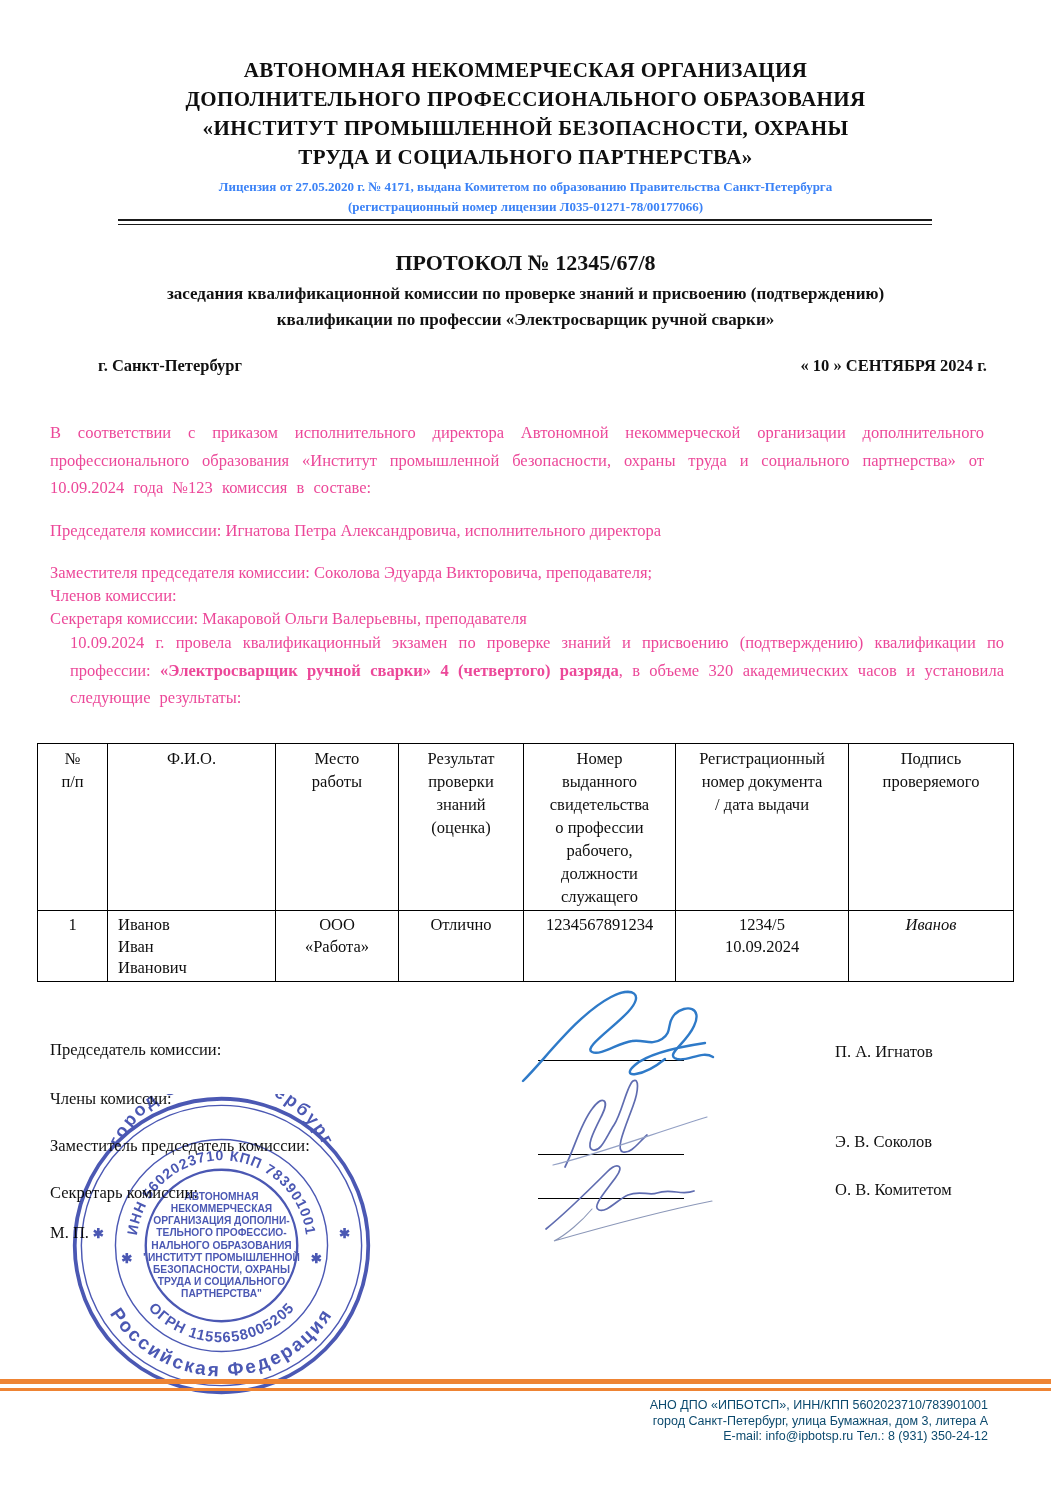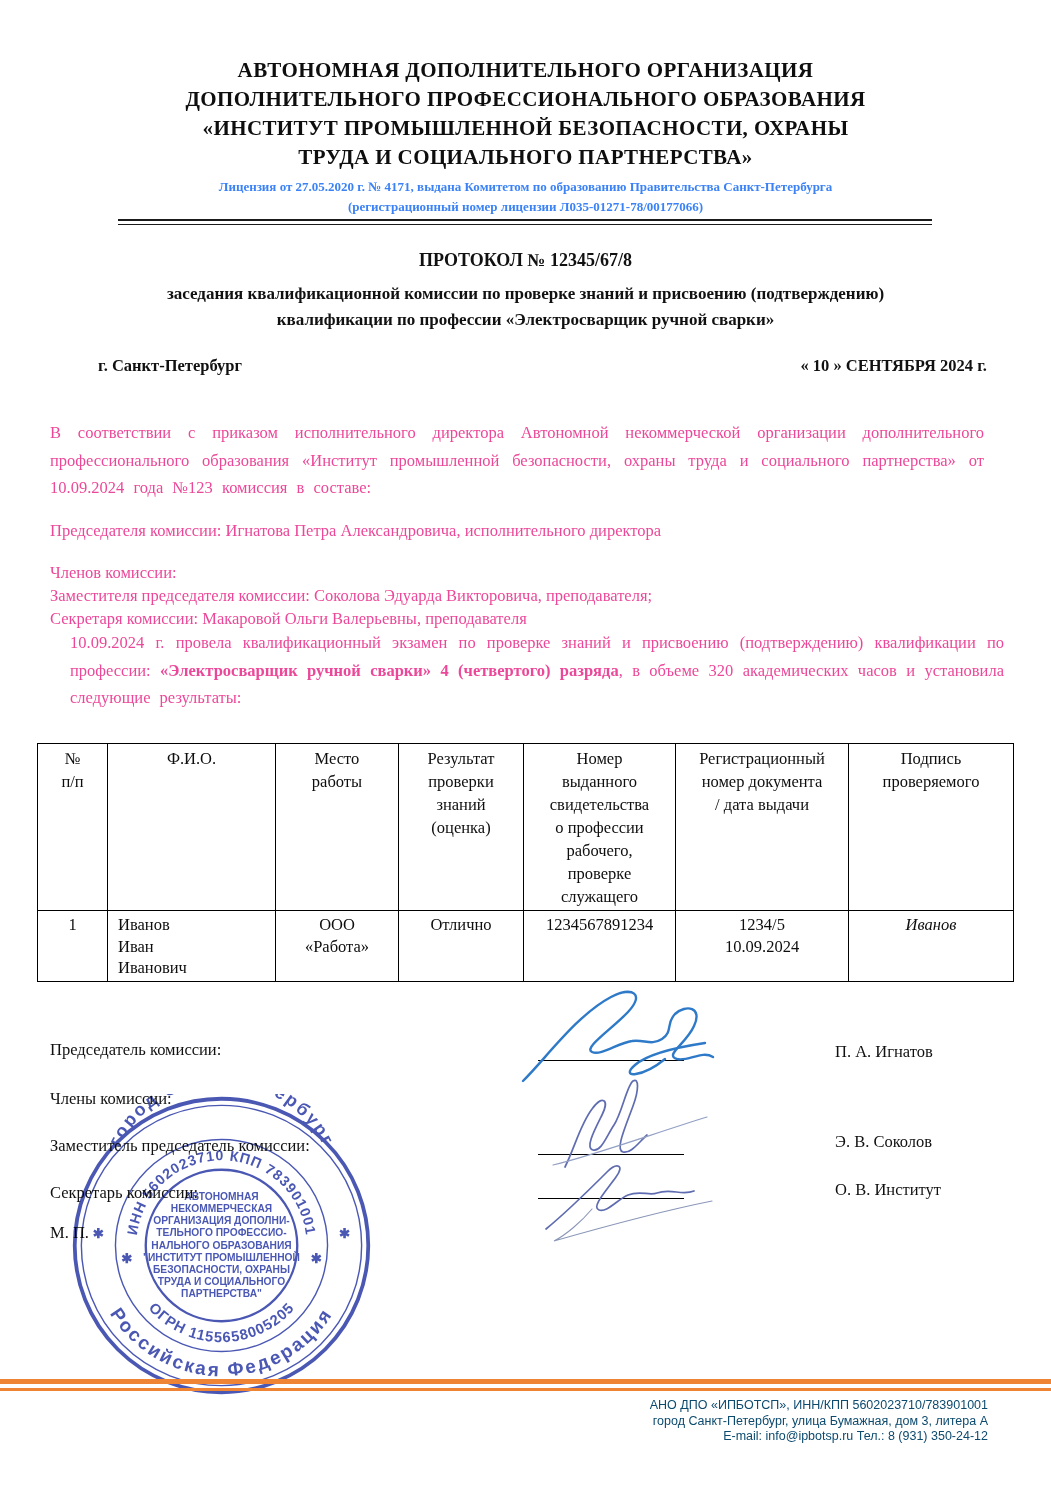--- a/index.html
+++ b/index.html
@@ -15,21 +15,21 @@
   .abs{position:absolute;}
   
   .org-header{left:0;top:56px;width:100%;text-align:center;
     font-weight:bold;font-size:21px;line-height:29px;letter-spacing:.4px;color:#0e0e0e;}
   .license{left:0;top:177px;width:100%;text-align:center;
     font-weight:bold;font-size:13px;line-height:20px;color:#3b82f6;}
   .rule{left:118px;top:219px;width:814px;height:3px;
     border-top:2.5px solid #1b1b1b;border-bottom:1.5px solid #1b1b1b;}
   
   .protocol-title{left:0;top:250px;width:100%;text-align:center;
-    font-weight:bold;font-size:18px;}
+    font-weight:bold;font-size:22px;}
   .protocol-subtitle{left:0;top:281px;width:100%;text-align:center;
     font-weight:bold;font-size:17px;line-height:26px;white-space:pre-line;}
   .city{left:50px;top:356px;font-weight:bold;font-size:16.5px;margin-left:48px;}
   .docdate{right:64px;top:356px;font-weight:bold;font-size:16.5px;}
   
   .bodytext{left:50px;width:934px;font-size:16.5px;color:#ec4899;}
   .para1{top:419px;line-height:27.5px;text-align:justify;word-spacing:5px;}
   .para2{top:517px;line-height:27.5px;}
   .members{top:561px;line-height:23px;}
   .para4{top:629px;line-height:27.5px;text-align:justify;word-spacing:5px;margin-left:20px;}
@@ -60,42 +60,42 @@
   .stripe2{left:0;top:1388px;width:1051px;height:3px;background:#ee8434;}
   .footer-text{right:63px;top:1398px;width:560px;text-align:right;
     font-family:"Liberation Sans",sans-serif;font-size:12.5px;line-height:15.5px;color:#0c4a6e;}
 </style>
 </head>
 <body>
 
 <div id="page">
 
   <div class="abs org-header">
-    <div>АВТОНОМНАЯ ДОПОЛНИТЕЛЬНОГО ОРГАНИЗАЦИЯ</div>
+    <div>АВТОНОМНАЯ НЕКОММЕРЧЕСКАЯ ОРГАНИЗАЦИЯ</div>
     <div>ДОПОЛНИТЕЛЬНОГО ПРОФЕССИОНАЛЬНОГО ОБРАЗОВАНИЯ</div>
     <div>«ИНСТИТУТ ПРОМЫШЛЕННОЙ БЕЗОПАСНОСТИ, ОХРАНЫ</div>
     <div>ТРУДА И СОЦИАЛЬНОГО ПАРТНЕРСТВА»</div>
   </div>
   <div class="abs license">
     <div>Лицензия от 27.05.2020 г. № 4171, выдана Комитетом по образованию Правительства Санкт-Петербурга</div>
     <div>(регистрационный номер лицензии Л035-01271-78/00177066)</div>
   </div>
   <div class="abs rule"></div>
 
   <div class="abs protocol-title">ПРОТОКОЛ № 12345/67/8</div>
   <div class="abs protocol-subtitle">заседания квалификационной комиссии по проверке знаний и присвоению (подтверждению)
 квалификации по профессии «Электросварщик ручной сварки»</div>
   <div class="abs city">г. Санкт-Петербург</div>
   <div class="abs docdate">« 10 » СЕНТЯБРЯ 2024 г.</div>
 
   <div class="abs bodytext para1">В соответствии с приказом исполнительного директора Автономной некоммерческой организации дополнительного профессионального образования «Институт промышленной безопасности, охраны труда и социального партнерства» от 10.09.2024 года №123 комиссия в составе:</div>
   <div class="abs bodytext para2">Председателя комиссии: Игнатова Петра Александровича, исполнительного директора</div>
   <div class="abs bodytext members">
+    <div>Заместителя председателя комиссии: Соколова Эдуарда Викторовича, преподавателя;</div>
     <div>Членов комиссии:</div>
-    <div>Заместителя председателя комиссии: Соколова Эдуарда Викторовича, преподавателя;</div>
     <div>Секретаря комиссии: Макаровой Ольги Валерьевны, преподавателя</div>
   </div>
   <div class="abs bodytext para4"><span>10.09.2024 г. провела квалификационный экзамен по проверке знаний и присвоению (подтверждению) квалификации по профессии: </span><b>«Электросварщик ручной сварки» 4 (четвертого) разряда</b><span>, в объеме 320 академических часов и установила следующие результаты:</span></div>
 
   <table class="results-table">
     <colgroup>
       <col style="width:70px">
         <col style="width:168px">
         <col style="width:123px">
       <col style="width:125px">
@@ -112,21 +112,21 @@
 работы</th>
       <th>Результат
 проверки
 знаний
 (оценка)</th>
       <th>Номер
 выданного
 свидетельства
 о профессии
 рабочего,
-проверке
+должности
 служащего</th>
       <th>Регистрационный
 номер документа
 / дата выдачи</th>
       <th>Подпись
 проверяемого</th>
     </tr>
     <tr class="data">
       <td>1</td>
       <td class="fio">Иванов
@@ -147,21 +147,21 @@
   <div class="abs sname" style="top:1042px">П. А. Игнатов</div>
   <div class="abs sigline" style="left:538px;top:1060px;width:146px"></div>
 
   <div class="abs slabel" style="top:1089px">Члены комиссии:</div>
 
   <div class="abs slabel" style="top:1136px">Заместитель председатель комиссии:</div>
   <div class="abs sname" style="top:1132px">Э. В. Соколов</div>
   <div class="abs sigline" style="left:538px;top:1154px;width:146px"></div>
 
   <div class="abs slabel" style="top:1183px">Секретарь комиссии:</div>
-  <div class="abs sname" style="top:1180px">О. В. Институт</div>
+  <div class="abs sname" style="top:1180px">О. В. Комитетом</div>
   <div class="abs sigline" style="left:538px;top:1198px;width:146px"></div>
 
   <div class="abs slabel" style="top:1223px">М. П.</div>
 
   <svg class="abs sigsvg" style="left:515px;top:985px" width="225" height="110" viewBox="0 0 225 110">
     <g fill="none" stroke="#2e7ac8" stroke-width="2.4" stroke-linecap="round">
       <path d="M 8 96 C 32 72 62 30 96 12 C 118 1 130 9 113 27 C 97 44 68 63 77 67 C 86 71 103 58 117 56 C 129 54 136 61 147 54 C 158 47 151 38 160 29 C 171 19 188 22 179 41 C 171 59 149 70 162 74 C 173 77 187 65 198 72"></path>
       <path d="M 150 74 C 128 92 104 94 120 80 C 135 67 170 61 190 58"></path>
     </g>
   </svg>

